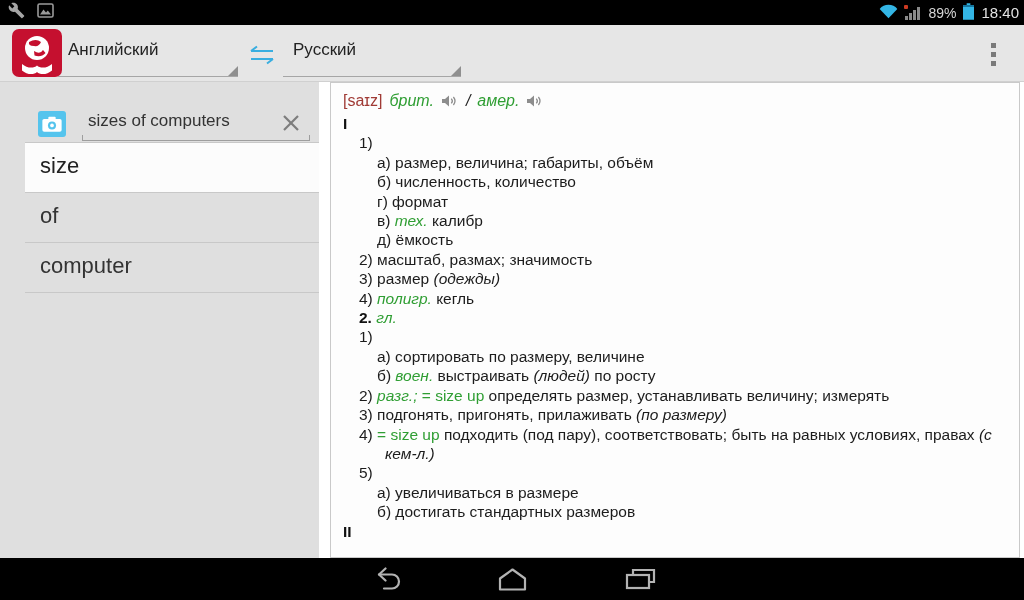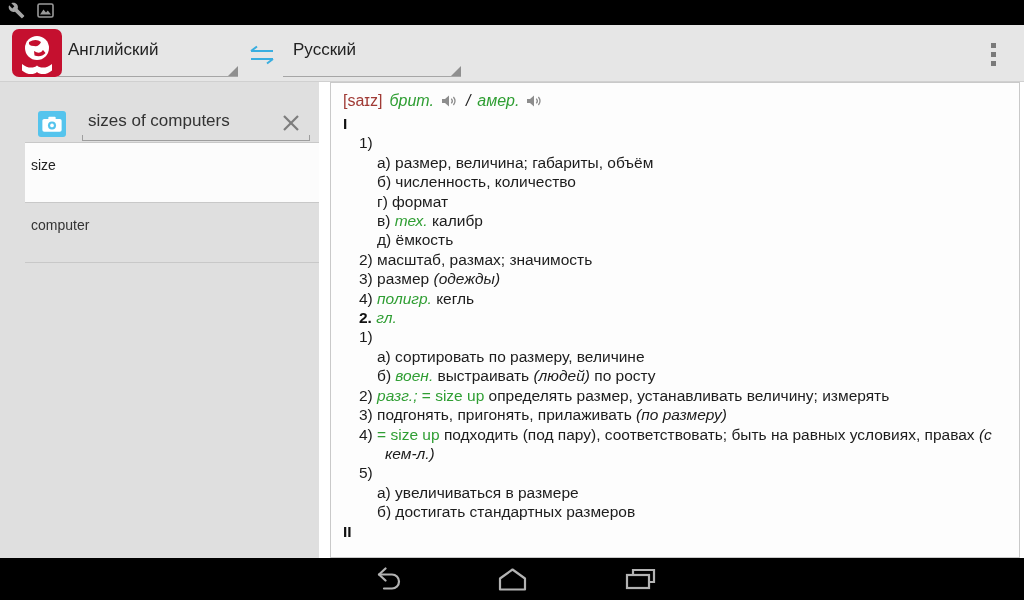--- a/index.html
+++ b/index.html
@@ -42,21 +42,21 @@
     background:#55c4ed;display:flex;align-items:center;justify-content:center}
   .search-input{position:absolute;left:88px;top:25px;width:186px;height:28px;border:none;
     background:transparent;font-family:"Liberation Sans",sans-serif;font-size:17px;color:#333;outline:none}
   .search-underline{position:absolute;left:82px;top:58px;width:228px;height:1px;background:#9e9e9e}
   .search-underline::before,.search-underline::after{content:"";position:absolute;top:-5px;
     width:1px;height:6px;background:#9e9e9e}
   .search-underline::before{left:0}.search-underline::after{right:0}
   .clear-btn{position:absolute;left:279px;top:29px;width:24px;height:24px;
     display:flex;align-items:center;justify-content:center}
   .word-list{position:absolute;left:25px;top:60px;width:294px;border-top:1px solid #c8c8c8}
-  .word-row{height:60px;line-height:45px;padding-left:6px;font-size:14px;color:#333;
+  .word-row{height:50px;line-height:45px;padding-left:15px;font-size:22px;color:#333;
     border-bottom:1px solid #c8c8c8;cursor:pointer}
   .word-row.selected{background:#fcfcfc;color:#222}
 
   
   .card{position:absolute;left:330px;top:82px;width:690px;height:476px;background:#fdfdfd;
     border:1px solid #c9c9c9;padding:8px 10px 0 12px;overflow:hidden}
   .entry-head{font-size:16px;color:#222;margin:1px 0 4px;display:flex;}
   .transcription{color:var(--dark-red);margin-right:7px}
   .lang-label{color:var(--green);font-style:italic}
   .speaker{display:inline-flex;margin:2px 9px 0 7px}
@@ -86,20 +86,45 @@
             <path fill="#a5a5a5" d="M22.7 19l-9.1-9.1c.9-2.3.4-5-1.5-6.9-2-2-5-2.4-7.4-1.3L9 6 6 9 1.6 4.7C.4 7.1.9 10.1 2.9 12.1c1.9 1.9 4.6 2.4 6.9 1.5l9.1 9.1c.4.4 1 .4 1.4 0l2.3-2.3c.5-.4.5-1.1.1-1.4z"></path>
           </svg>
       </span>
       <span>
         <svg width="17" height="15" viewBox="0 0 17 15">
             <rect x="1" y="1" width="15" height="13" rx="1.5" fill="none" stroke="#9a9a9a" stroke-width="1.6"></rect>
             <path fill="#9a9a9a" d="M3 11.5 L6.5 6.5 L9 9.5 L10.8 7.5 L14 11.5 Z"></path>
           </svg>
       </span>
     </div>
+    <div class="sb-right">
+      <span>
+        <svg width="19" height="15" viewBox="0 0 20 15">
+            <path fill="#33b5e5" d="M10 14.5 L0.7 4.8 C3 2 6.3 0.5 10 0.5 s7 1.5 9.3 4.3 Z"></path>
+          </svg>
+      </span>
+      <span class="sigwrap">
+        <svg width="16" height="14" viewBox="0 0 16 14">
+            <rect x="0" y="10" width="3" height="4" fill="#8a8a8a"></rect>
+            <rect x="4" y="7" width="3" height="7" fill="#8a8a8a"></rect>
+            <rect x="8" y="4" width="3" height="10" fill="#8a8a8a"></rect>
+            <rect x="12" y="1" width="3" height="13" fill="#8a8a8a"></rect>
+          </svg>
+        <i class="sig-dot"></i>
+      </span>
+      <span>89%</span>
+      <span>
+        <svg width="11" height="17" viewBox="0 0 12 18">
+            <rect x="4" y="0" width="4" height="2" fill="#33b5e5"></rect>
+            <rect x="0" y="2" width="12" height="16" fill="#33b5e5"></rect>
+            <rect x="0" y="2" width="12" height="2" fill="#14719a"></rect>
+          </svg>
+      </span>
+      <span class="sb-time">18:40</span>
+    </div>
   </div>
 
   <div class="toolbar">
     <div class="app-icon">
       <svg width="50" height="48" viewBox="0 0 50 48">
         <circle cx="25" cy="19" r="12" fill="#fff"></circle>
         <path fill="#c5102f" d="M17 13 q7 -4 12 0 q-2 5 -7 4 q-6 0 -5 -4 z"></path>
         <path fill="#c5102f" d="M22 22 q6 4 9 -1 l2.5 3 q-4.5 5 -11 2.5 z"></path>
         <path fill="#fff" d="M10 35 c5 4.5 12 4.5 15 1.5 c3 3 10 3 15 -1.5 l0 6.5 c-5 4.5 -12 4.5 -15 1.5 c-3 3 -10 3 -15 -1.5 z"></path>
       </svg>
@@ -145,20 +170,21 @@
     <div class="clear-btn">
       <svg width="20" height="20" viewBox="0 0 20 20">
           <g stroke="#7d7d7d" stroke-width="2.2">
             <path d="M3 3 L17 17"></path>
             <path d="M17 3 L3 17"></path>
           </g>
         </svg>
     </div>
     <div class="word-list">
         <div class="word-row selected">size</div>
+        <div class="word-row">of</div>
         <div class="word-row">computer</div>
       </div>
   </div>
 
   <div class="card">
     <div class="entry-head">
       <span class="transcription">[saɪz]</span>
       <span class="lang-label">брит.</span>
       <span class="speaker">
         <svg width="16" height="14" viewBox="0 0 16 14">

